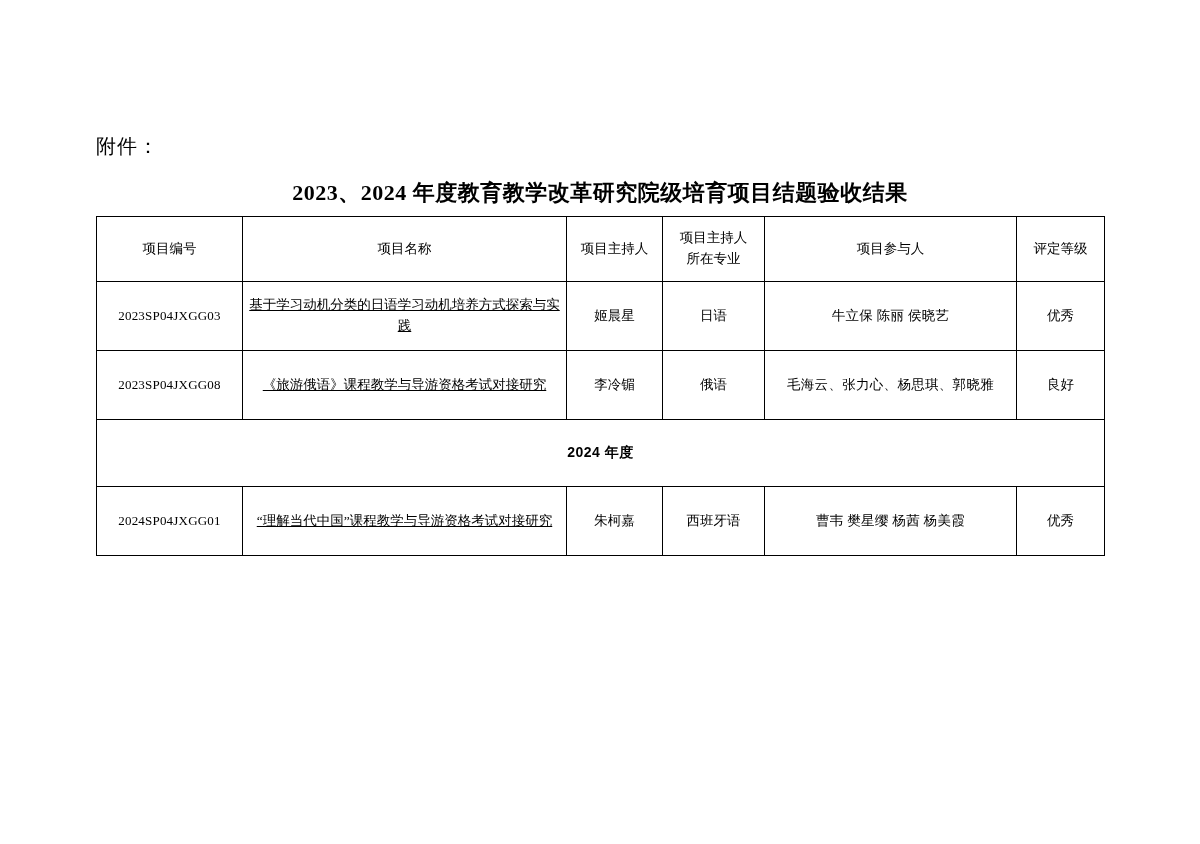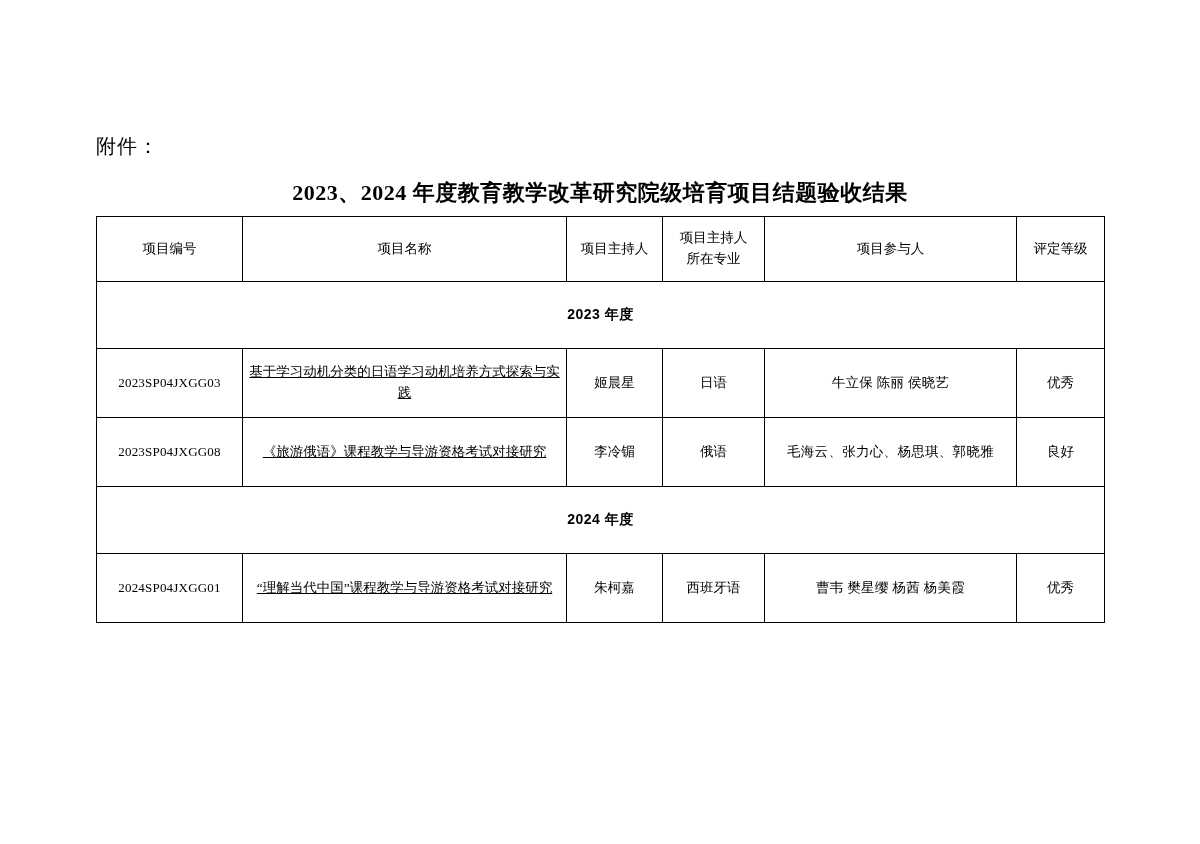--- a/index.html
+++ b/index.html
@@ -126,23 +126,20 @@
         <th>
           <div>项目主持人</div>
           <div>所在专业</div>
         </th>
         <th>项目参与人</th>
         <th>评定等级</th>
       </tr>
     </thead>
     <tbody>
 
-      <tr class="section-row">
-        <td colspan="6">2023 年度</td>
-      </tr>
 
       <tr class="data-row">
         <td class="cell-id">2023SP04JXGG03</td>
         <td class="cell-name">基于学习动机分类的日语学习动机培养方式探索与实践</td>
         <td class="cell-leader">姬晨星</td>
         <td class="cell-major">日语</td>
         <td class="cell-members">牛立保  陈丽  侯晓艺</td>
         <td class="cell-grade">优秀</td>
       </tr>
 

